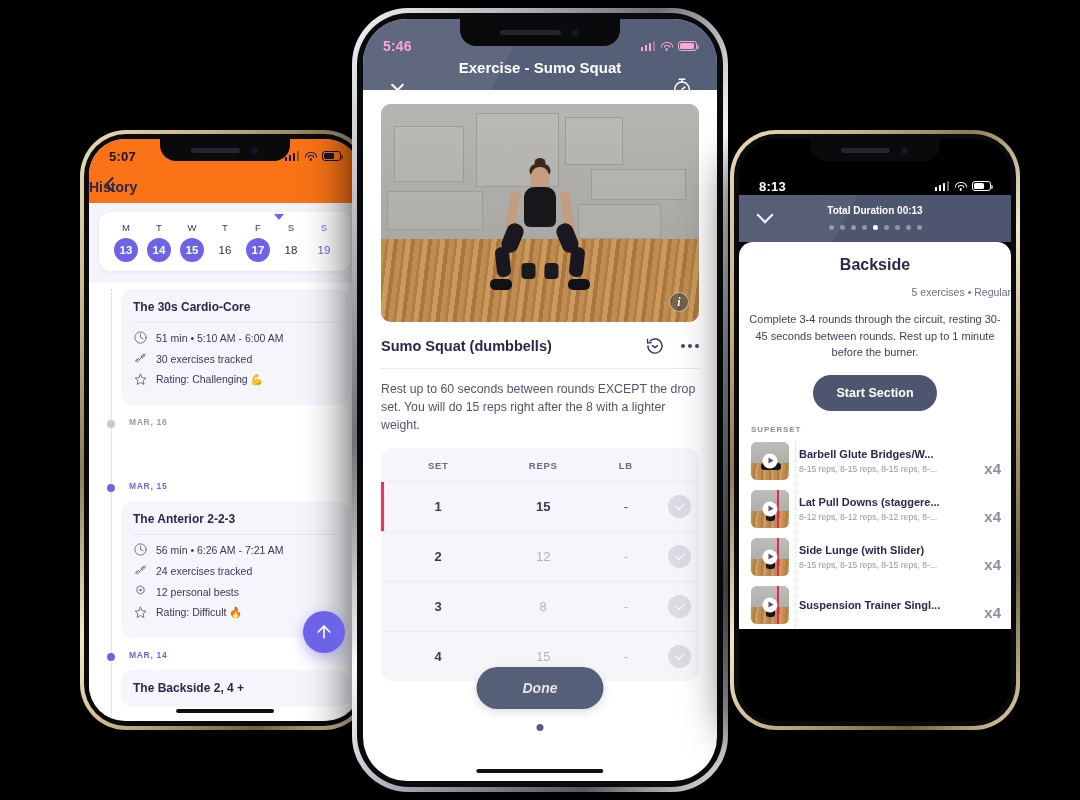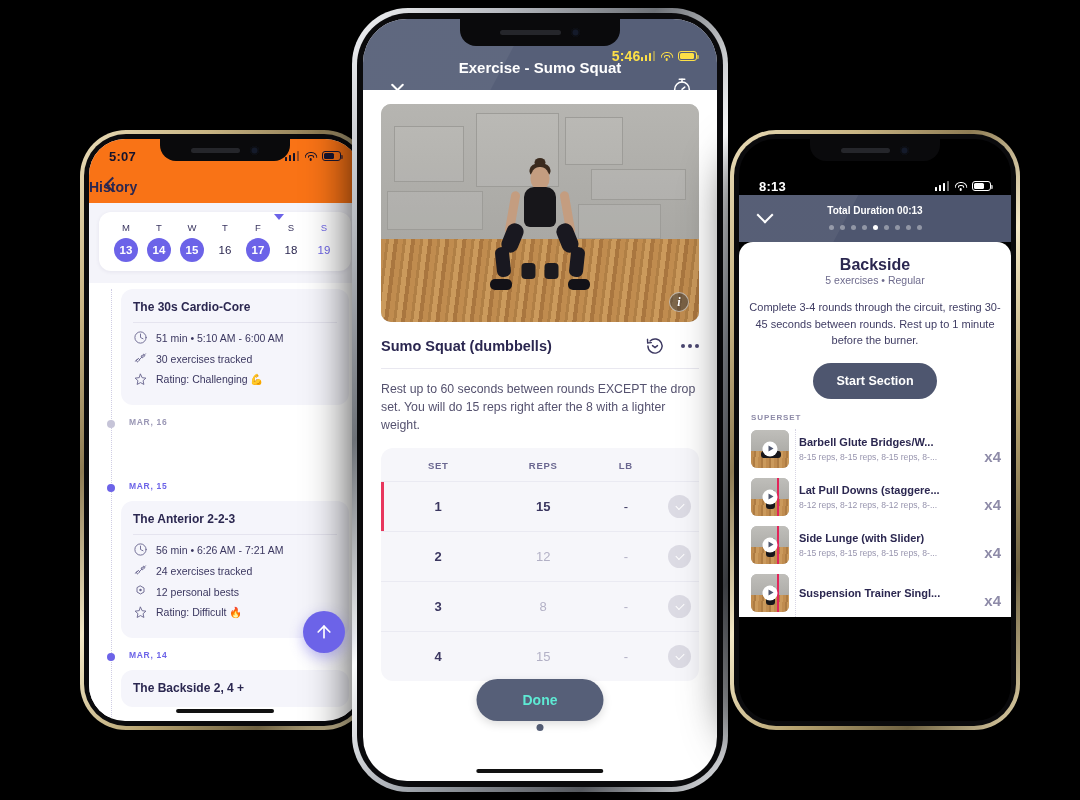--- a/index.html
+++ b/index.html
@@ -161,42 +161,42 @@
   .c-lb { width: 22%; text-align:center; }
   .c-chk { width: 12%; display:flex; justify-content:center; }
   .sets-row .c-set { font-size: 13px; font-weight: bold; color:#3b3760; }
   .sets-row .c-reps { font-size: 13px; font-weight: bold; color:#3b3760; }
   .sets-row .c-lb { font-size: 13px; color:#3b3760; }
   .sets-row.pending .c-reps, .sets-row.pending .c-lb { color:#b3b1c6; font-weight:normal; }
   .chk { width: 23px; height: 23px; border-radius:50%; background:#dcdbe4;
          display:flex;align-items:center;justify-content:center; }
   .chk::after { content:''; width:7px;height:4px;border-left:1.8px solid #fff;border-bottom:1.8px solid #fff;
          transform: rotate(-45deg); margin-top:-2px; }
-  .done-btn { position:absolute; left:50%; transform:translateX(-50%); bottom: 60px;
-      background:#565f78; color:#5eead4; font-size:14px; font-weight:bold; padding: 13px 46px;
-      border-radius: 26px; z-index: 12; box-shadow:0 3px 10px rgba(0,0,0,.14); }
+  .done-btn { position:absolute; left:50%; transform:translateX(-50%); bottom: 72px;
+      background:#565f78; color:#e5e5e5; font-size:14px; font-weight:bold; padding: 13px 46px;
+      border-radius: 26px; z-index: 12; box-shadow:0 3px 10px rgba(0,0,0,.14);font-style:italic; }
   .page-dot { position:absolute; left:50%; transform:translateX(-50%); bottom: 50px;
       width: 7px; height:7px; border-radius:50%; background:#565f78; }
 
   
   #phone-right { left: 730px; top: 130px; width: 290px; height: 600px; }
   #phone-right .screen { background: #000; }
   .r-dark { background:#4e566f; color:#fff; padding: 10px 0 12px; position:relative; margin-top: 56px; }
   .r-dark .gloss { position:absolute; inset:0;
       background: linear-gradient(118deg, rgba(255,255,255,.05) 0 40%, rgba(255,255,255,0) 40.3%); }
   .r-dur { text-align:center; font-size: 10px; font-weight: bold; }
   .r-chev { position:absolute; left: 20px; top: 14px; width: 12px; height: 12px;
       border-right: 2px solid #fff; border-bottom: 2px solid #fff; transform: rotate(45deg); }
   .r-dots { display:flex; justify-content:center; gap:6px; margin-top: 9px; }
   .r-dots i { width:5px;height:5px;border-radius:50%;background:rgba(255,255,255,.38);display:block; }
   .r-dots i.on { background:#fff; }
   .r-sheet { background:#fff; border-top-left-radius: 14px; border-top-right-radius: 14px;
              padding: 14px 0 0; color:#2b2750; }
   .r-title { text-align:center; font-size: 16px; font-weight:bold; color:#2b2750; }
-  .r-sub { text-align:center; font-size: 10.5px; color:#6e6b8d; margin-top: 0; }
+  .r-sub { text-align:right; font-size: 10.5px; color:#6e6b8d; margin-top: 12px; }
   .r-desc { text-align:center; font-size: 11px; line-height: 1.5; color:#3f3c63; margin: 13px 8px 0; }
   .r-btn { margin: 14px auto 0; background:#4e566f; color:#fff; font-size: 12.5px; font-weight:bold;
       padding: 11px 0; width: 124px; border-radius: 22px; text-align:center; }
   .r-label { margin: 14px 0 3px 12px; font-size: 8px; letter-spacing:.9px; font-weight:bold; color:#8e8ba8; }
   .ex-list { position:relative; }
   .ex-list .vline { position:absolute; left: 56px; top: 4px; bottom: 0; border-left: 1.3px dotted #d7d5e4; }
   .ex-item { display:flex; align-items:center; padding: 5px 10px 5px 12px; gap: 10px; }
   .thumb { width: 38px; height: 38px; border-radius: 6px; position:relative; overflow:hidden; flex:0 0 38px;
            background: #b7b6b2; }
   .t-wall { position:absolute;left:0;right:0;top:0;height:56%;background:linear-gradient(180deg,#bfbeba,#aeada9);}
@@ -394,21 +394,21 @@
     <div class="bezel"></div>
     <div class="screen">
 
       <div class="notch" style="width:160px;height:27px;">
         <div class="speaker"></div>
         <div class="cam"></div>
       </div>
 
       <div class="navbar">
         <div class="gloss"></div>
-        <div class="statusbar" style="color:#fde047;top:20px;justify-content:flex-end;">
+        <div class="statusbar" style="color:#f9a8d4;top:10px;">
           <div class="time" style="font-size:14px">5:46</div>
           <div class="sbicons">
             <div class="bars">
                 <i></i>
                 <i></i>
                 <i></i>
                 <i></i>
               </div>
             <div class="wifi">
                 <b></b>

